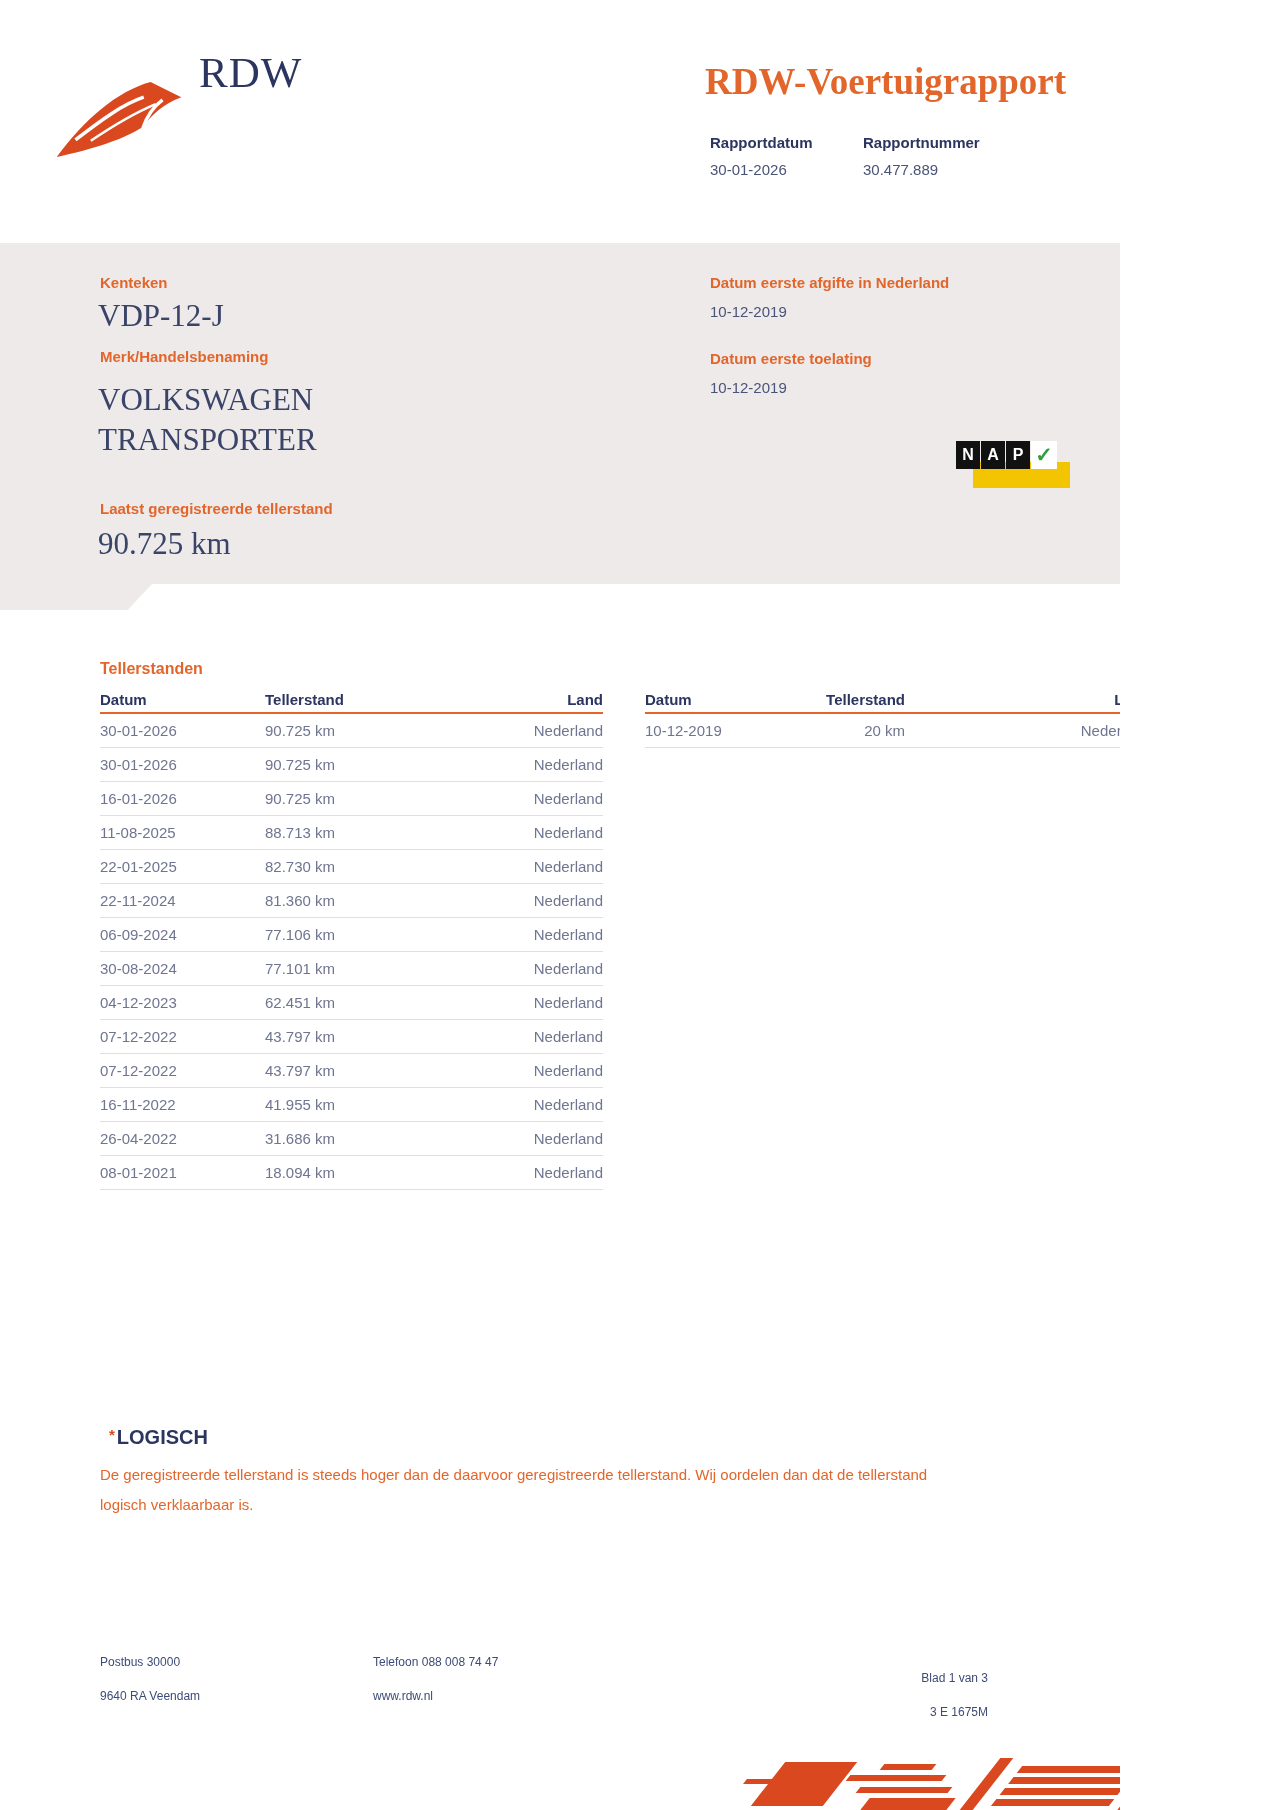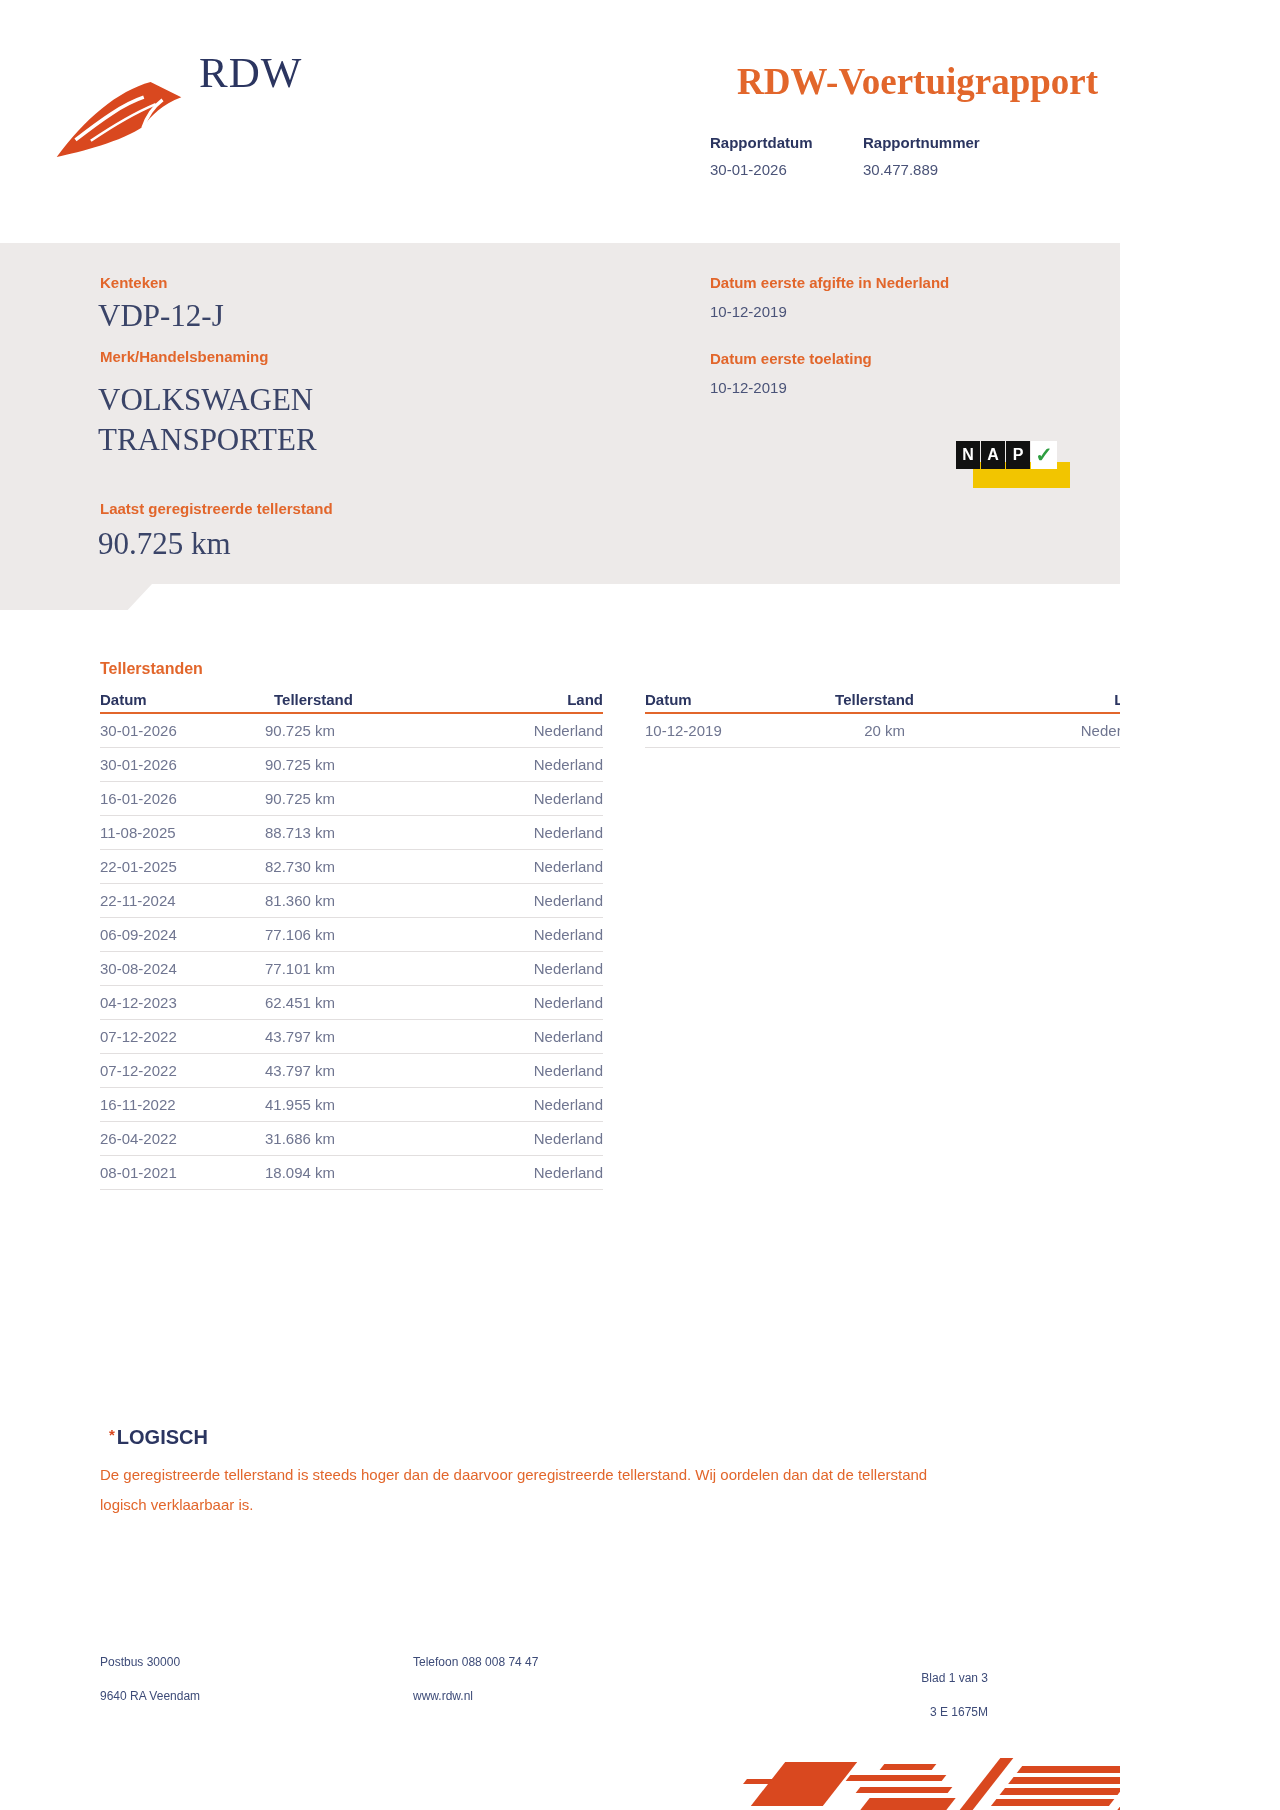--- a/index.html
+++ b/index.html
@@ -14,21 +14,21 @@
     font-family:"Liberation Sans",sans-serif;overflow:hidden;
   }
   
   .feather{position:absolute;left:55px;top:76px;width:128px;height:86px;}
   .rdw-wordmark{
     position:absolute;left:199px;top:48px;font-family:"Liberation Serif",serif;
     font-size:43px;font-weight:500;color:var(--navy);letter-spacing:1px;
   }
   .doc-title{
     position:absolute;left:705px;top:60px;font-family:"Liberation Serif",serif;
-    font-size:37px;font-weight:600;color:var(--orange);white-space:nowrap;margin-left:32px;
+    font-size:37px;font-weight:600;color:var(--orange);white-space:nowrap;
   }
   .meta-label{position:absolute;top:134px;font-size:15px;font-weight:bold;color:var(--navy);}
   .meta-value{position:absolute;top:161px;font-size:15px;color:#4A5378;}
   .mx1{left:710px;} .mx2{left:863px;}
   
   .hero{position:absolute;left:0;top:243px;width:1148px;height:341px;background:var(--hero);}
   .hero-tab{
     position:absolute;left:0;top:584px;width:152px;height:26px;background:var(--hero);
     clip-path:polygon(0 0,100% 0,84% 100%,0 100%);
   }
@@ -49,38 +49,38 @@
   .nap-check{
     position:absolute;top:3px;left:75px;width:26px;height:28px;background:#fff;
     color:var(--nap-green);font-size:21px;font-weight:bold;display:flex;align-items:center;justify-content:center;
   }
   
   .section-title{position:absolute;left:100px;top:660px;font-size:16px;font-weight:bold;color:var(--orange);}
   .mtable{position:absolute;top:688px;font-size:15px;color:var(--table-text);}
   .mtable.left{left:100px;width:503px;}
   .mtable.right{left:645px;width:505px;}
   .mhead{display:flex;align-items:flex-end;height:26px;border-bottom:2px solid var(--orange);
-         font-weight:bold;color:var(--navy);padding-bottom:4px;gap:9px;}
+         font-weight:bold;color:var(--navy);padding-bottom:4px;}
   .mrow{display:flex;align-items:center;height:34px;border-bottom:1px solid var(--sep);}
   .c-datum{width:165px;text-align:left;}
   .mtable.left  .c-stand{flex:1;text-align:left;}
   .mtable.right .c-stand{width:95px;text-align:right;}
   .mtable.left  .c-land{width:120px;margin-left:auto;text-align:right;}
   .mtable.right .c-land{flex:1;text-align:right;}
   
   .verdict-head{position:absolute;left:100px;top:1426px;font-size:20px;font-weight:bold;color:var(--navy);margin-left:9px;}
   .verdict-head .star{color:var(--brand);font-size:15px;vertical-align:4px;margin-right:2px;}
   .verdict-text{
     position:absolute;left:100px;top:1460px;width:845px;font-size:15px;
     line-height:30px;color:var(--orange);
   }
   
   .foot{position:absolute;font-size:12px;color:var(--footer);white-space:nowrap;}
   .fy1{top:1655px;} .fy2{top:1689px;}
-  .fc1{left:100px;} .fc2{left:373px;margin-left:40px;} .fc3{right:132px;text-align:right;margin-top:16px;}
+  .fc1{left:100px;} .fc2{left:373px;} .fc3{right:132px;text-align:right;margin-top:16px;}
   
   .speed{position:absolute;left:690px;top:1752px;width:590px;height:58px;overflow:hidden;}
   .sk{position:absolute;background:var(--brand);transform:skewX(-38deg);}
   .sk-striped{
     position:absolute;transform:skewX(-38deg);
     background:repeating-linear-gradient(to bottom,var(--brand) 0 7px,#fff 7px 11px);
   }
 </style>
 </head>
 <body>

